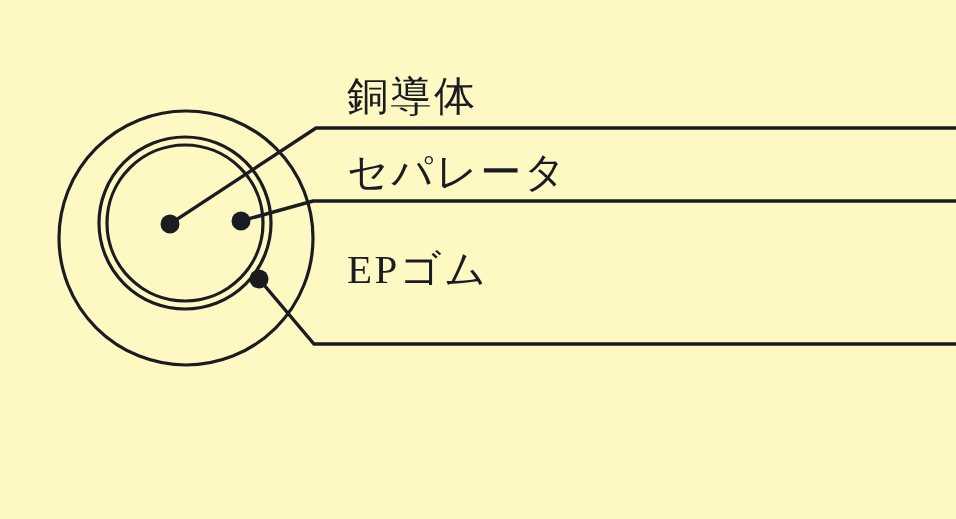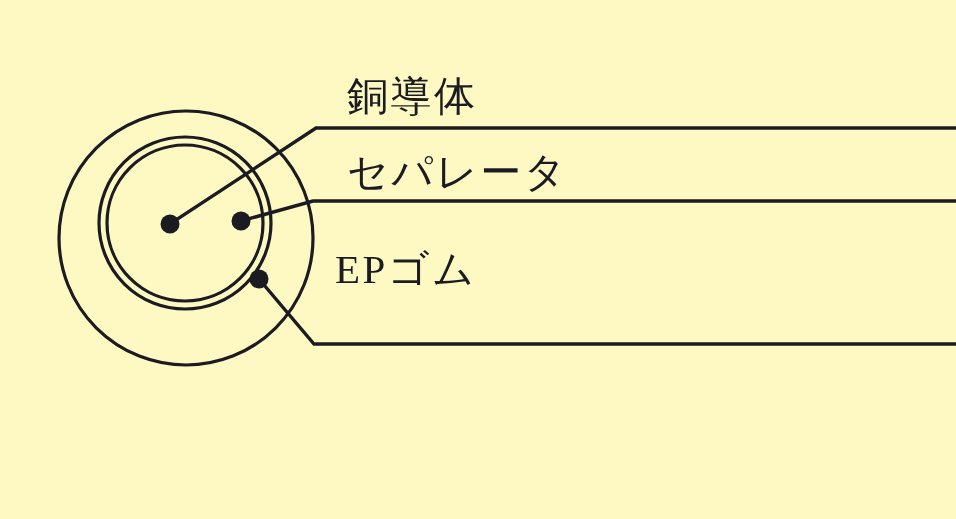--- a/index.html
+++ b/index.html
@@ -40,21 +40,21 @@
     line-height: 49px;
   }
   #label-separator {
     left: 347px;
     top: 148px;
     font-size: 41px;
     line-height: 49px;
     text-align: right;
   }
   #label-ep-wrap {
-    left: 335px;
+    left: 347px;
     top: 245px;
     font-size: 41px;
     line-height: 48px;
     text-align: right;
   }
   #label-ep-sub {
     font-size: 39px;
     letter-spacing: 0.02em;
     display: block;
   }

